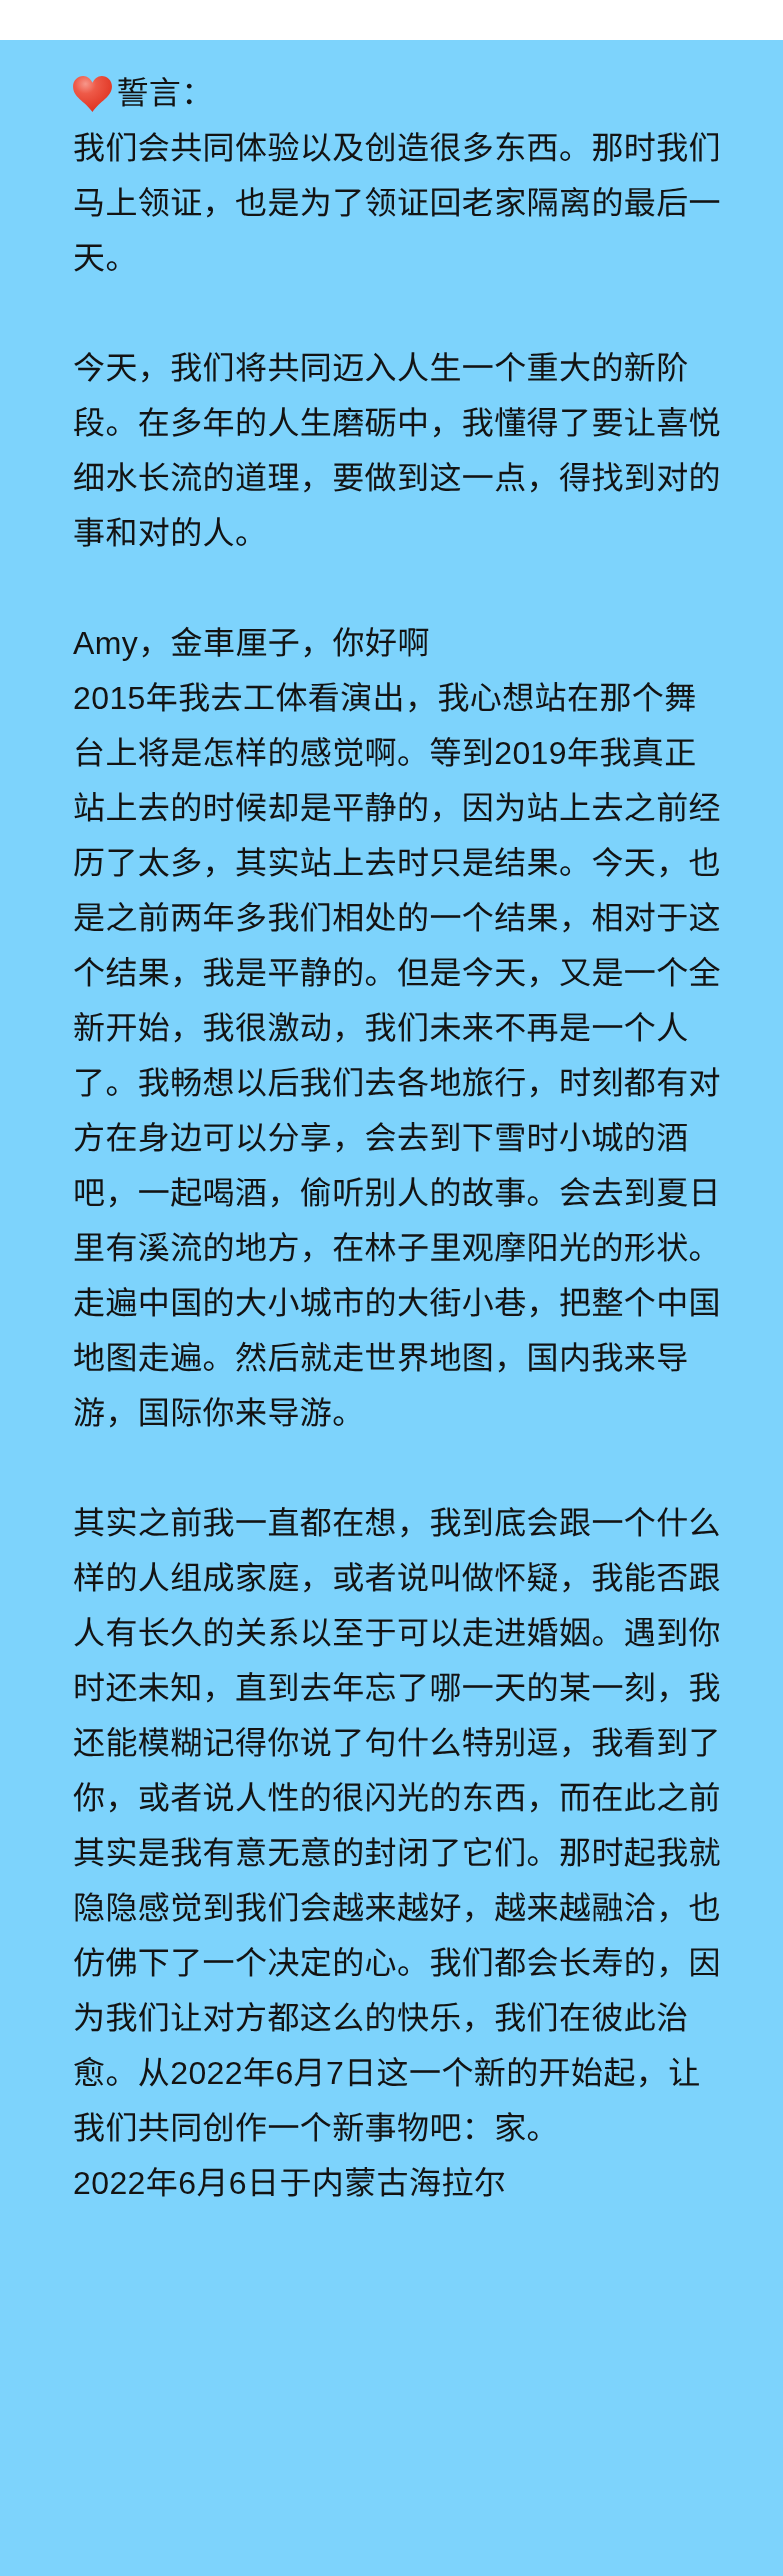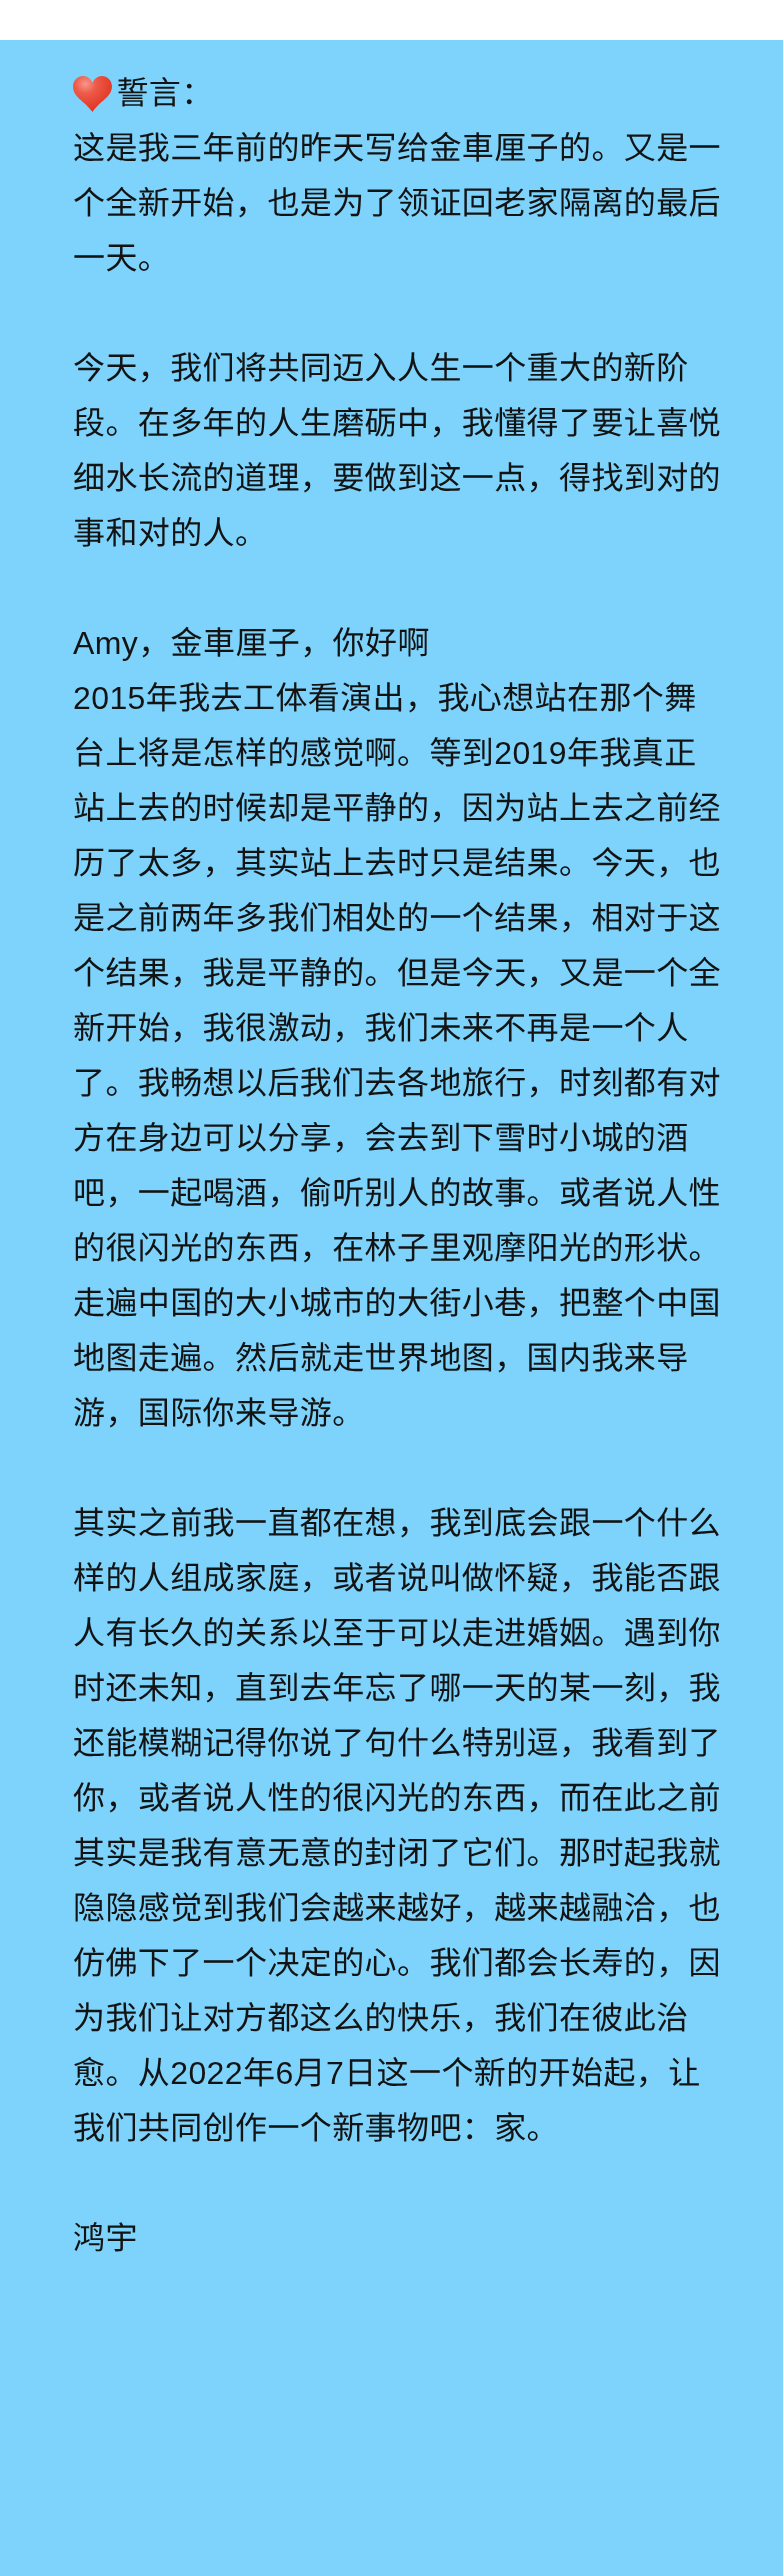--- a/index.html
+++ b/index.html
@@ -63,29 +63,29 @@
             <stop offset="32%" stop-color="#ee5a48"></stop>
             <stop offset="100%" stop-color="#dd2e1c"></stop>
           </radialGradient>
         </defs>
         <path fill="url(#heartGrad)" d="M23.6,0c-3.4,0-6.3,2.7-7.6,5.6C14.7,2.7,11.8,0,8.4,0C3.8,0,0,3.8,0,8.4
                  c0,9.4,9.5,11.9,16,21.2c6.1-9.3,16-12.1,16-21.2C32,3.8,28.2,0,23.6,0z"></path>
       </svg>
       <span>誓言：</span>
     </div>
 
-    <p class="para">这是我三年前的昨天写给金車厘子的。又是一个全新开始，也是为了领证回老家隔离的最后一天。</p>
+    <p class="para">我们会共同体验以及创造很多东西。那时我们马上领证，也是为了领证回老家隔离的最后一天。</p>
 
     <p class="para gap">今天，我们将共同迈入人生一个重大的新阶段。在多年的人生磨砺中，我懂得了要让喜悦细水长流的道理，要做到这一点，得找到对的事和对的人。</p>
 
     <p class="para gap">Amy，金車厘子，你好啊</p>
 
-    <p class="para">2015年我去工体看演出，我心想站在那个舞台上将是怎样的感觉啊。等到2019年我真正站上去的时候却是平静的，因为站上去之前经历了太多，其实站上去时只是结果。今天，也是之前两年多我们相处的一个结果，相对于这个结果，我是平静的。但是今天，又是一个全新开始，我很激动，我们未来不再是一个人了。我畅想以后我们去各地旅行，时刻都有对方在身边可以分享，会去到下雪时小城的酒吧，一起喝酒，偷听别人的故事。或者说人性的很闪光的东西，在林子里观摩阳光的形状。走遍中国的大小城市的大街小巷，把整个中国地图走遍。然后就走世界地图，国内我来导游，国际你来导游。</p>
+    <p class="para">2015年我去工体看演出，我心想站在那个舞台上将是怎样的感觉啊。等到2019年我真正站上去的时候却是平静的，因为站上去之前经历了太多，其实站上去时只是结果。今天，也是之前两年多我们相处的一个结果，相对于这个结果，我是平静的。但是今天，又是一个全新开始，我很激动，我们未来不再是一个人了。我畅想以后我们去各地旅行，时刻都有对方在身边可以分享，会去到下雪时小城的酒吧，一起喝酒，偷听别人的故事。会去到夏日里有溪流的地方，在林子里观摩阳光的形状。走遍中国的大小城市的大街小巷，把整个中国地图走遍。然后就走世界地图，国内我来导游，国际你来导游。</p>
 
 
     <p class="para gap">其实之前我一直都在想，我到底会跟一个什么样的人组成家庭，或者说叫做怀疑，我能否跟人有长久的关系以至于可以走进婚姻。遇到你时还未知，直到去年忘了哪一天的某一刻，我还能模糊记得你说了句什么特别逗，我看到了你，或者说人性的很闪光的东西，而在此之前其实是我有意无意的封闭了它们。那时起我就隐隐感觉到我们会越来越好，越来越融洽，也仿佛下了一个决定的心。我们都会长寿的，因为我们让对方都这么的快乐，我们在彼此治愈。从2022年6月7日这一个新的开始起，让我们共同创作一个新事物吧：家。</p>
 
-    <p class="para gap">鸿宇</p>
 
+    <p class="para">2022年6月6日于内蒙古海拉尔</p>
 
   </div>
 </div>
 
 
 </body></html>

